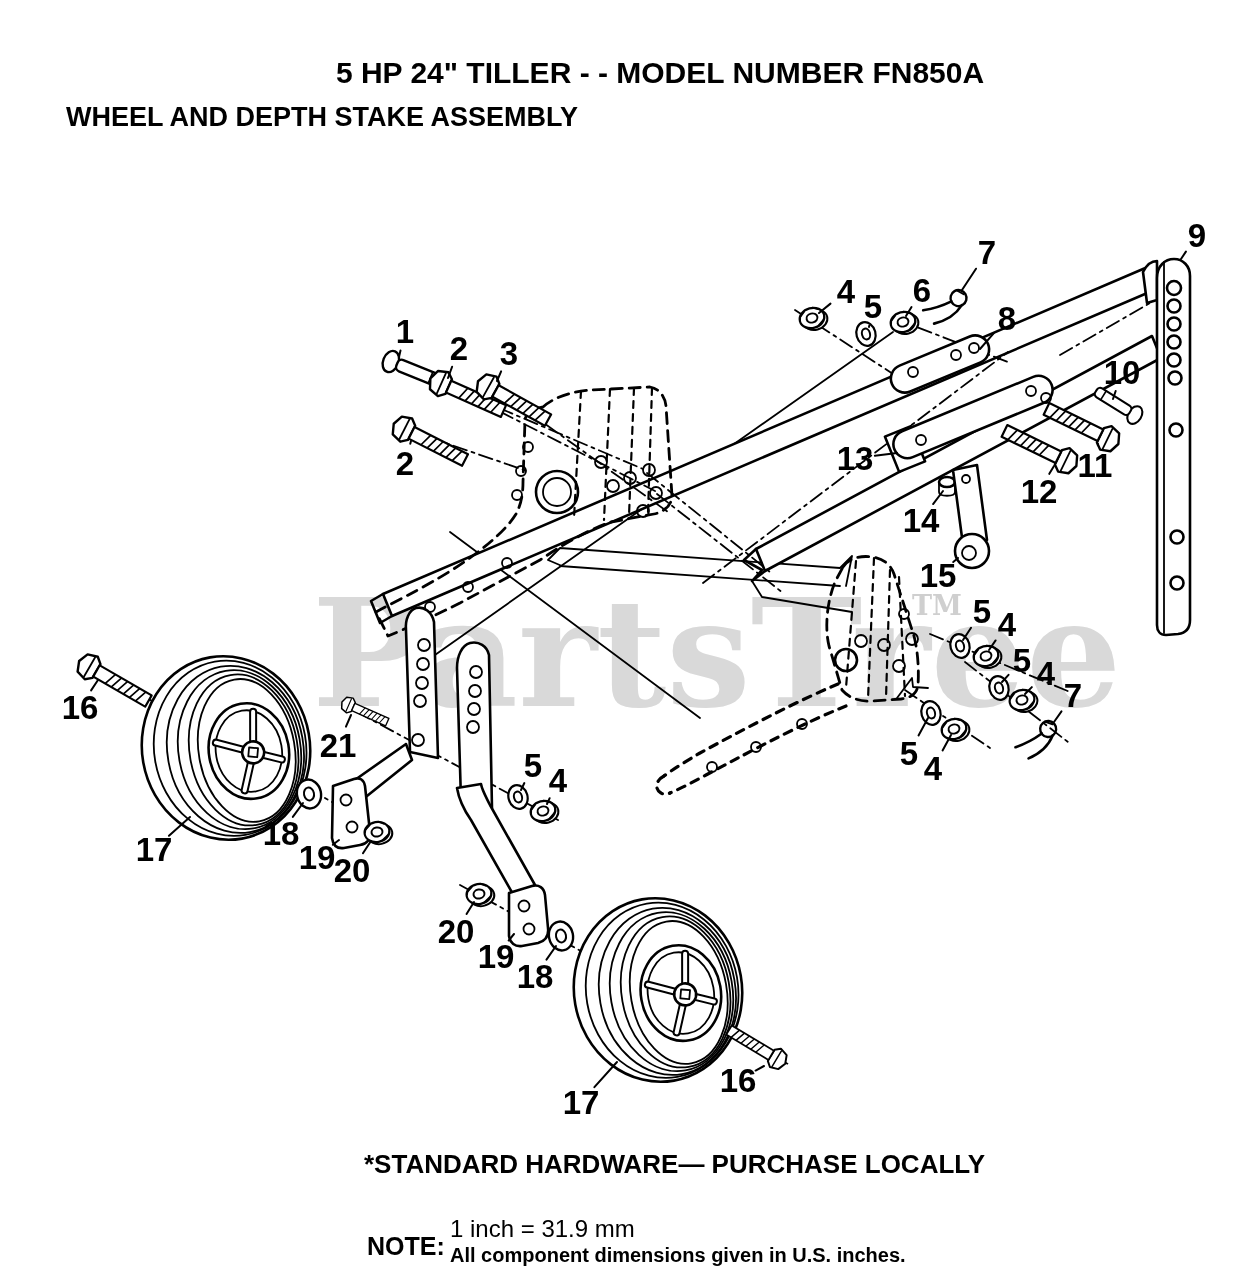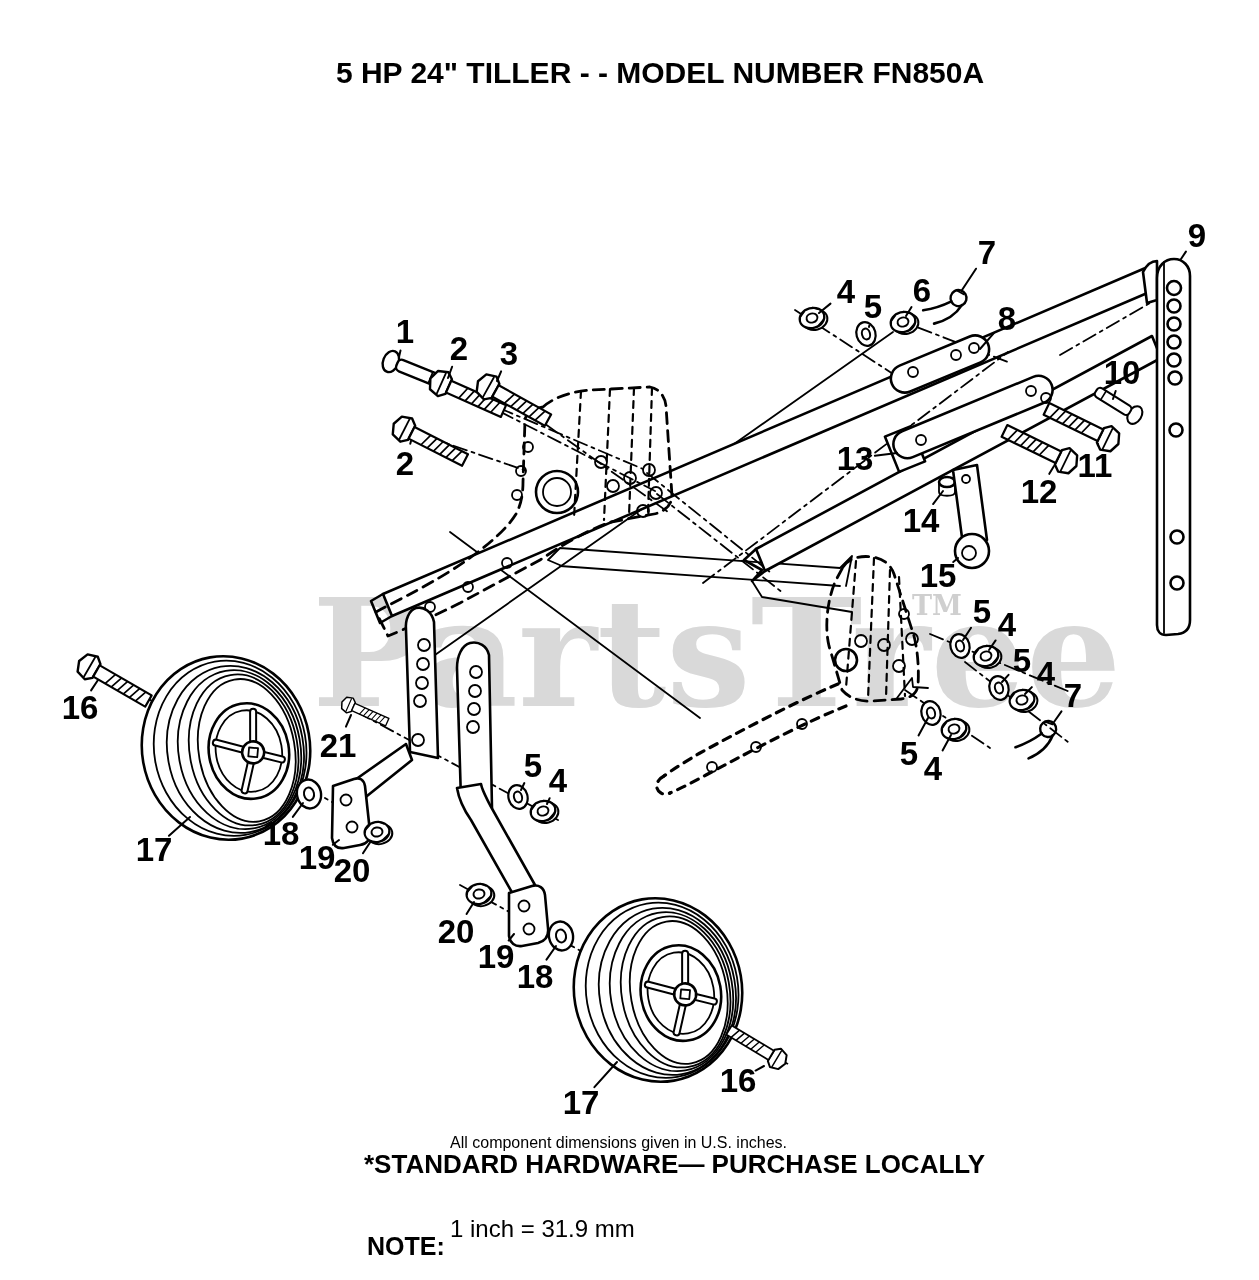--- a/index.html
+++ b/index.html
@@ -3,39 +3,40 @@
 <meta charset="utf-8">
 <style>
   html,body{margin:0;padding:0;background:#fff;}
   #page{position:relative;width:1259px;height:1280px;background:#fff;overflow:hidden;
         font-family:"Liberation Sans",sans-serif;color:#000;}
   .title{position:absolute;left:660px;top:56px;transform:translateX(-50%);
          font-size:30px;font-weight:800;white-space:nowrap;}
   .subtitle{position:absolute;left:66px;top:102px;font-size:27px;font-weight:800;white-space:nowrap;}
   .hwnote{position:absolute;left:364px;top:1149px;font-size:26px;font-weight:600;white-space:nowrap;}
   .notelabel{position:absolute;left:367px;top:1232px;font-size:25px;font-weight:800;}
-  .notetext{position:absolute;left:450px;top:1134px;font-size:16px;font-weight:400;white-space:nowrap;}
+  .notetext{position:absolute;left:450px;top:1244px;font-size:20px;font-weight:700;white-space:nowrap;}
   .notetext2{position:absolute;left:450px;top:1215px;font-size:24px;font-weight:400;white-space:nowrap;}
   svg{position:absolute;left:0;top:0;}
   svg *{stroke-linecap:round;stroke-linejoin:round;}
   .ink{stroke:#000;fill:none;stroke-width:2.6;}
   .inkfill{stroke:#000;fill:#fff;stroke-width:2.6;}
   .thin{stroke:#000;fill:none;stroke-width:1.8;}
   .phantom{stroke:#000;fill:none;stroke-width:2.8;stroke-dasharray:11 7;}
   .phantom2{stroke:#000;fill:none;stroke-width:3.2;stroke-dasharray:8 7;}
   .fold{stroke:#000;fill:none;stroke-width:2.2;stroke-dasharray:7 6;}
   .axis{stroke:#000;fill:none;stroke-width:1.8;stroke-dasharray:14 5 3 5;}
   .wm{font-family:"DejaVu Serif",serif;font-weight:bold;}
 </style>
 </head>
 <body>
 
 <div id="page">
 
   <div class="title">5 HP 24" TILLER - - MODEL NUMBER FN850A</div>
+  <div class="subtitle">WHEEL AND DEPTH STAKE ASSEMBLY</div>
 
   <svg width="1259" height="1280" viewBox="0 0 1259 1280">
 
     <g>
       <text x="312" y="706" class="wm" font-size="150" fill="#d9d9d9">PartsTree</text>
       <text x="912" y="615" class="wm" font-size="27" fill="#cfcfcf">TM</text>
     </g>
 
     <defs>
       <g id="hex-bolt">

